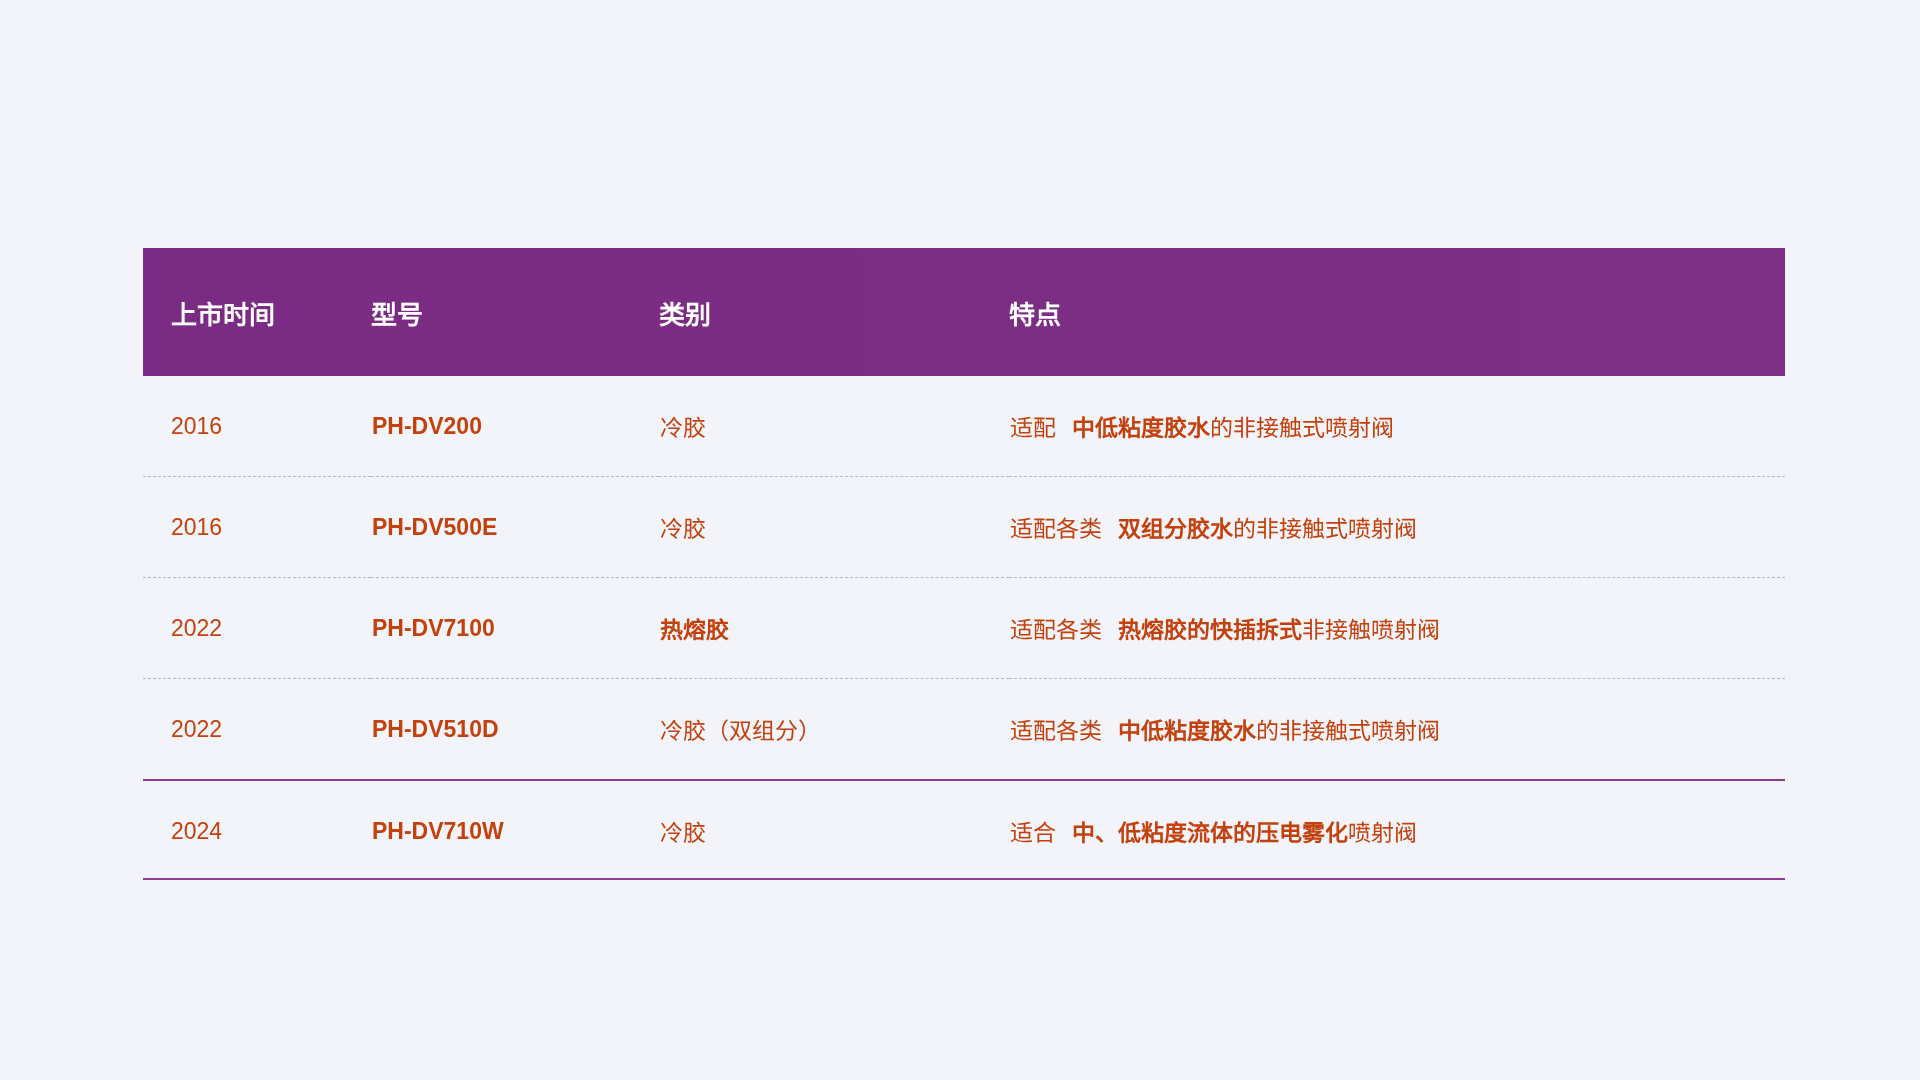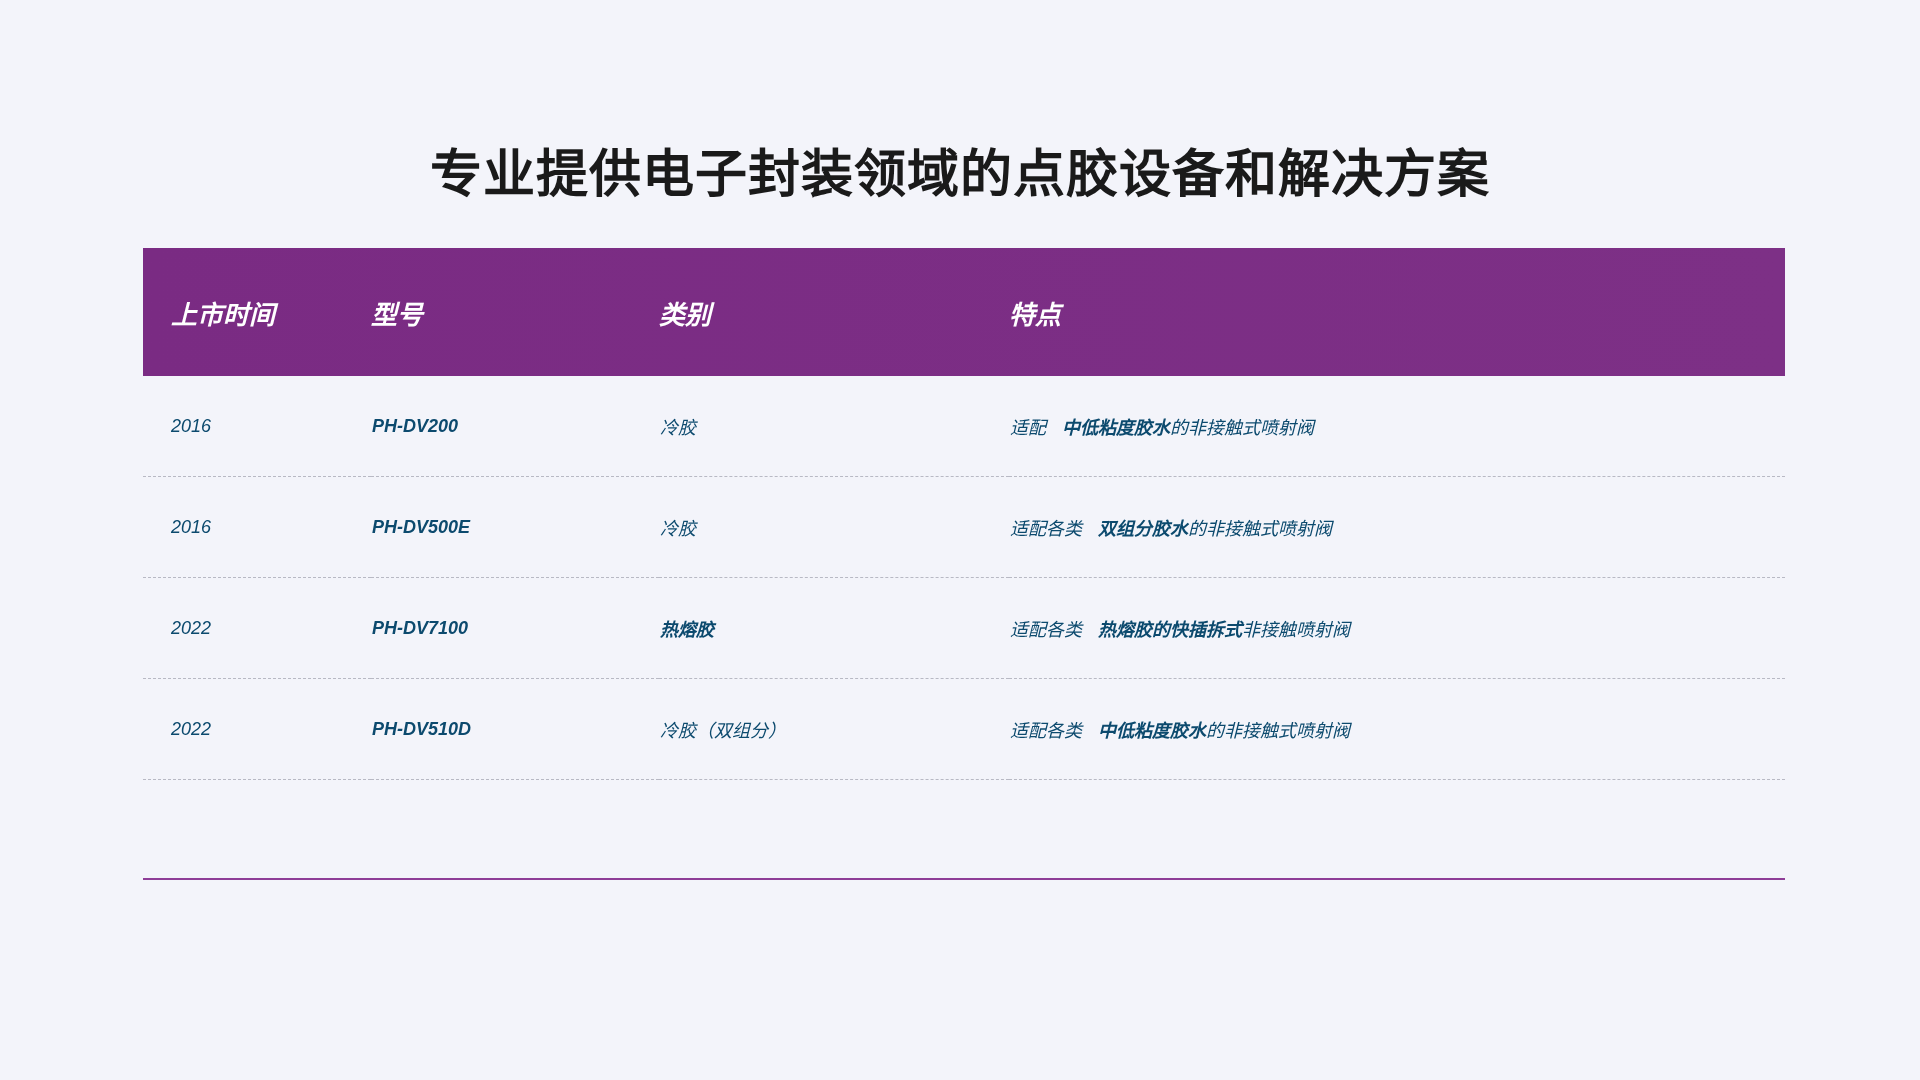--- a/index.html
+++ b/index.html
@@ -33,21 +33,20 @@
   .table-wrap {
     position: absolute;
     top: 248px;
     left: 143px;
     width: 1642px;
   }
   .table {
     width: 100%;
     border-collapse: collapse;
     table-layout: fixed;
-    font-style: italic;
   }
   .thead-row {
     background: #7b2d84;
     background: linear-gradient(90deg, #7a2b83 0%, #7d3086 100%);
     height: 128px;
   }
   .thead-row th {
     text-align: left;
     color: #ffffff;
     font-size: 26px;
@@ -56,22 +55,22 @@
     vertical-align: middle;
   }
   .col-1 { width: 228px; }
   .col-2 { width: 288px; }
   .col-3 { width: 350px; }
   .col-4 { width: auto; }
   .thead-row th.c1 { padding-left: 28px; }
   .body-row td {
     height: 98px;
     vertical-align: middle;
-    font-size: 18px;
-    color: #0c4a6e;
+    font-size: 23px;
+    color: #c2410c;
     background: #f3f4fa;
     border-bottom: 1px dashed #b8b9c4;
   }
   .body-row td.c1 { padding-left: 28px; }
   .body-row.last td {
     border-bottom: none;
   }
   .body-row.highlight-top td {
     border-top: 2px solid #8e3d97;
   }
@@ -95,21 +94,20 @@
   .feat b {
     font-weight: 700;
     margin-left: 16px;
   }
 </style>
 </head>
 <body>
 
 <div class="page">
 
-  <h1 class="title">专业提供电子封装领域的点胶设备和解决方案</h1>
 
   <div class="table-wrap">
     <table class="table">
       <colgroup>
         <col class="col-1">
         <col class="col-2">
         <col class="col-3">
         <col class="col-4">
       </colgroup>
       <thead>
@@ -138,19 +136,25 @@
             <td><span class="model">PH-DV7100</span></td>
             <td><span class="cat-strong">热熔胶</span></td>
             <td class="feat"><span>适配各类</span><b>热熔胶的快插拆式</b><span>非接触喷射阀</span></td>
           </tr>
           <tr class="body-row">
             <td class="c1">2022</td>
             <td><span class="model">PH-DV510D</span></td>
             <td><span>冷胶（双组分）</span></td>
             <td class="feat"><span>适配各类</span><b>中低粘度胶水</b><span>的非接触式喷射阀</span></td>
           </tr>
+          <tr class="body-row last highlight-top">
+            <td class="c1">2024</td>
+            <td><span class="model">PH-DV710W</span></td>
+            <td><span>冷胶</span></td>
+            <td class="feat"><span>适合</span><b>中、低粘度流体的压电雾化</b><span>喷射阀</span></td>
+          </tr>
         </tbody>
     </table>
   </div>
 
   <div class="bottom-rule"></div>
 
 </div>
 
 </body></html>

